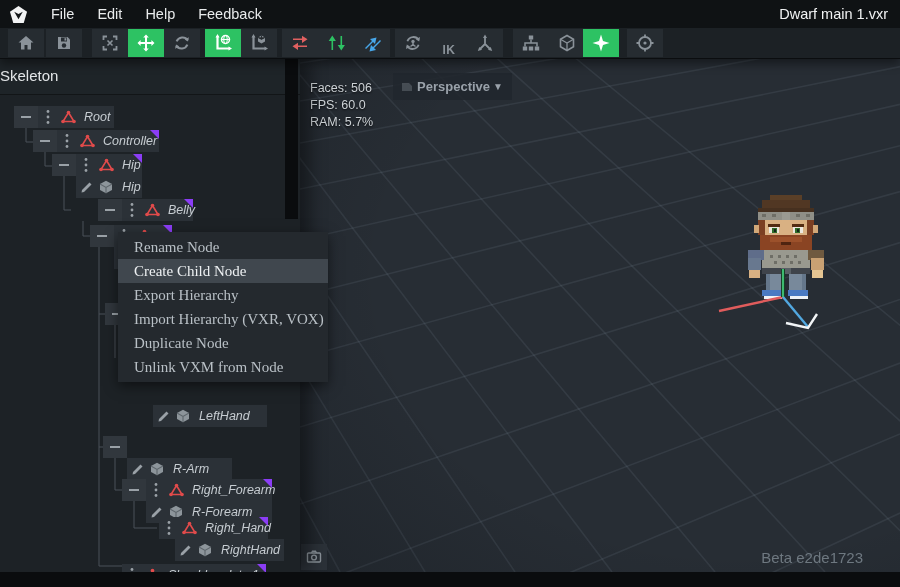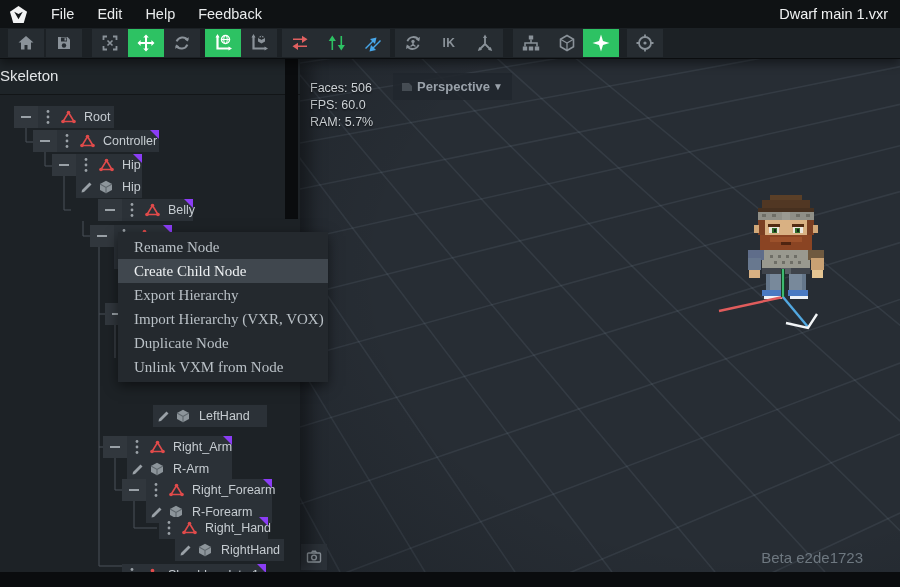--- a/index.html
+++ b/index.html
@@ -27,21 +27,21 @@
     z-index:20;box-shadow:10px 0 16px rgba(0,0,0,.40);}
   .panel-header{height:36px;line-height:36px;padding-left:0;font-size:15px;color:#e3e6e8;
     background:#1e2428;border-bottom:1px solid #121517;}
   .scrollbar{position:absolute;left:285px;top:0;width:13px;height:161px;background:#0a0c0e;}
   .tree-lines{position:absolute;left:0;top:0;}
   .trow{position:absolute;left:0;height:22px;width:300px;}
   .minusbtn{position:absolute;top:0;width:24px;height:22px;background:#31373d;
     display:flex;align-items:center;justify-content:center;cursor:pointer;}
   .minusbtn i{display:block;width:10px;height:2px;background:#9aa1a7;}
   .tile{position:absolute;top:0;height:22px;background:#2b3137;display:flex;align-items:center;
-    font-size:12.5px;color:#c6ccd1;}
+    font-size:12.5px;color:#c6ccd1;font-style:italic;}
   .tcell{width:20px;height:22px;display:flex;align-items:center;justify-content:center;flex:0 0 auto;}
   .tlabel{margin-left:6px;white-space:nowrap;}
   .purple{position:absolute;right:0;top:0;width:0;height:0;
     border-top:9px solid #8b3df5;border-left:9px solid transparent;}
   
   .ctxmenu{position:absolute;left:118px;top:232px;width:210px;background:#24292e;z-index:25;
     padding:3px 0;box-shadow:0 4px 12px rgba(0,0,0,.5);}
   .ctxitem{height:24px;line-height:24px;padding-left:16px;font-size:15px;color:#b9c0c6;
     white-space:nowrap;cursor:pointer;font-family:Liberation Serif, serif;}
   .ctxitem.hl{background:#40474e;color:#eef1f3;}
@@ -143,21 +143,21 @@
       </svg>
     </div>
     <div class="tbtn" style="left: 395px;">
       <svg width="20" height="20" viewBox="0 0 20 20">
         <path d="M15.8 7 A6.4 6.4 0 0 0 4.4 8.2 M4.2 13 A6.4 6.4 0 0 0 15.6 11.8" fill="none" stroke="currentColor" stroke-width="1.8"></path>
         <path d="M17 4 L16.2 8.4 L12.8 6.2 Z M3 16 L3.8 11.6 L7.2 13.8 Z" fill="currentColor"></path>
         <circle cx="10" cy="8.5" r="1.7" fill="currentColor"></circle>
         <path d="M10 10 V13 M10 11.5 L7.5 13.5 M10 11.5 L12.5 13.5" stroke="currentColor" stroke-width="1.4"></path>
       </svg>
     </div>
-    <div class="tbtn" style="left: 431px;">
+    <div class="tbtn" style="left: 431px; align-items: flex-end;">
       <span class="ik-label">IK</span>
     </div>
     <div class="tbtn" style="left: 467px;">
       <svg width="20" height="20" viewBox="0 0 20 20">
         <path d="M10 11 V3.5 M10 11 L4.5 16.5 M10 11 L15.5 16.5" stroke="currentColor" stroke-width="1.8"></path>
         <path d="M10 1.5 L12 5 H8 Z M2.8 18 L7 16.8 L4.3 14 Z M17.2 18 L13 16.8 L15.7 14 Z" fill="currentColor"></path>
       </svg>
     </div>
     <div class="tbtn" style="left: 513px;">
       <svg width="20" height="20" viewBox="0 0 20 20">
@@ -396,39 +396,20 @@
               <path d="M7 0.8 L13 4.1 V9.9 L7 13.2 L1 9.9 V4.1 Z" fill="#8d959b"></path>
               <path d="M1 4.1 L7 7.4 L13 4.1 M7 7.4 V13.2" fill="none" stroke="#5d656b" stroke-width="1.1"></path>
             </svg>
           </span>
           <span class="tlabel">LeftHand</span>
         </div>
       </div>
       <div class="trow" style="top: 378px;">
         <div class="minusbtn" style="left: 103px;">
           <i></i>
-        </div>
-        <div class="tile" style="left: 127px; width: 105px;">
-          <span class="tcell">
-            <svg width="6" height="16" viewBox="0 0 6 16">
-              <circle cx="3" cy="2.5" r="1.4" fill="#9aa1a7"></circle>
-              <circle cx="3" cy="8" r="1.4" fill="#9aa1a7"></circle>
-              <circle cx="3" cy="13.5" r="1.4" fill="#9aa1a7"></circle>
-            </svg>
-          </span>
-          <span class="tcell">
-            <svg width="15" height="14" viewBox="0 0 15 14">
-              <path d="M7.5 2.5 L13 11.5 H2 Z" fill="none" stroke="#e14b4b" stroke-width="1.6"></path>
-              <circle cx="7.5" cy="2.5" r="1.8" fill="#e14b4b"></circle>
-              <circle cx="13" cy="11.5" r="1.8" fill="#e14b4b"></circle>
-              <circle cx="2" cy="11.5" r="1.8" fill="#e14b4b"></circle>
-            </svg>
-          </span>
-          <span class="tlabel">Right_Arm</span>
-          <span class="purple"></span>
         </div>
       </div>
       <div class="trow" style="top: 400px;">
         <div class="tile" style="left: 127px; width: 105px;">
           <span class="tcell">
             <svg width="13" height="13" viewBox="0 0 13 13">
               <path d="M1.5 11.5 L2 9 L9.5 1.5 L11.5 3.5 L4 11 Z" fill="#9aa1a7"></path>
             </svg>
           </span>
           <span class="tcell">

